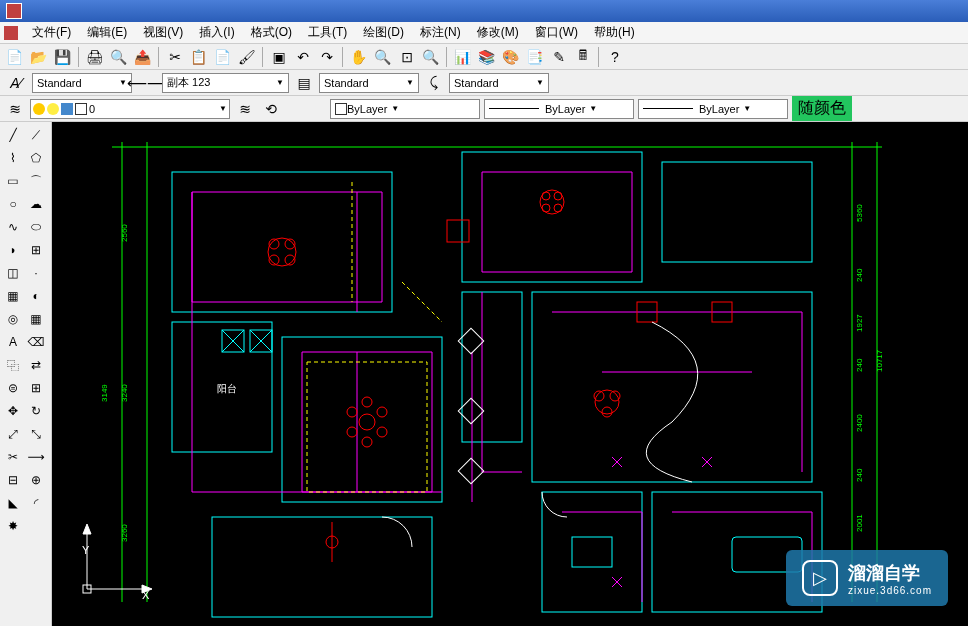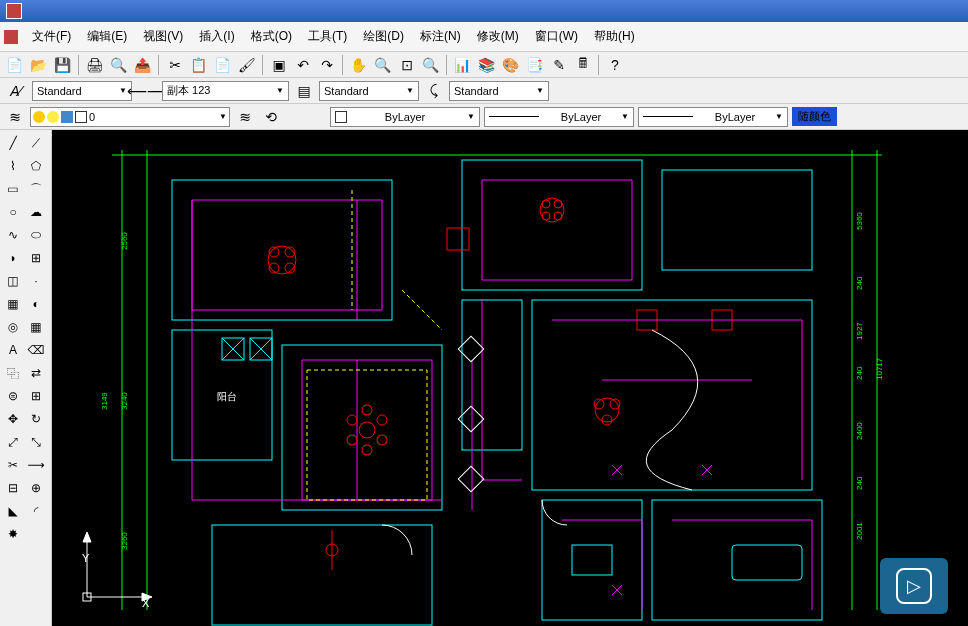--- a/index.html
+++ b/index.html
@@ -10,21 +10,21 @@
       background: linear-gradient(to bottom, #4a7ed8, #2a5db8);
       color: white;
       font-size: 12px;
       padding: 3px 6px;
       display: flex;
       align-items: center;
     }
     .titlebar-icon { width: 16px; height: 16px; background: #c04040; margin-right: 4px; border: 1px solid #fff; }
     
     .menubar {
-      height: 30px;
+      height: 22px;
       background: #f5f5f5;
       border-bottom: 1px solid #ccc;
       display: flex;
       align-items: center;
       padding: 0 4px;
       font-size: 12px;
     }
     .menubar-icon { width: 14px; height: 14px; background: #c04040; margin-right: 6px; }
     .menu-item { padding: 2px 8px; cursor: pointer; }
     
@@ -85,21 +85,20 @@
     }
     .mini-icon { width: 12px; height: 12px; display: inline-block; }
     .bulb { background: #ffcc00; border-radius: 50%; }
     .sun { background: #ffee44; border-radius: 50%; }
     .lock { background: #4488cc; }
     .square { border: 1px solid #333; background: white; }
     
     .line-combo {
       height: 20px; border: 1px solid #888; background: white;
       display: flex; align-items: center; padding: 0 4px; font-size: 11px;
-      justify-content: space-between;
     }
     .line-sample { width: 50px; height: 1px; background: #000; margin-right: 6px; }
     
     .main-area { display: flex; height: 504px; }
     
     .left-toolbox {
       width: 52px;
       background: #f0f0f0;
       border-right: 1px solid #ccc;
       display: flex;
@@ -257,21 +256,21 @@
   <div class="line-combo" style="width:150px">
     <span class="line-sample"></span>
     <span>ByLayer</span>
     <span class="dropdown-arrow">▼</span>
   </div>
   <div class="line-combo" style="width:150px">
     <span class="line-sample"></span>
     <span>ByLayer</span>
     <span class="dropdown-arrow">▼</span>
   </div>
-  <div style="background:#1d4ed8;padding:2px 6px;font-size:11px">随颜色</div>
+  <div style="background:#22c55e;padding:2px 6px;font-size:16px">随颜色</div>
 </div>
 
 <div class="main-area">
 
   <div class="left-toolbox">
     <div class="tb-btn">╱</div>
     <div class="tb-btn">⟋</div>
     <div class="tb-btn">⌇</div>
     <div class="tb-btn">⬠</div>
     <div class="tb-btn">▭</div>
@@ -444,15 +443,19 @@
           <rect x="11" y="71" width="8" height="8"></rect>
         </g>
       </svg>
       <span class="ucs-y">Y</span>
       <span class="ucs-x">X</span>
     </div>
     
     
     <div class="watermark">
       <div class="wm-play">▷</div>
+      <div class="wm-text">
+        <div class="wm-title">溜溜自学</div>
+        <div class="wm-url">zixue.3d66.com</div>
+      </div>
     </div>
   </div>
 </div>
 
 </body></html>

